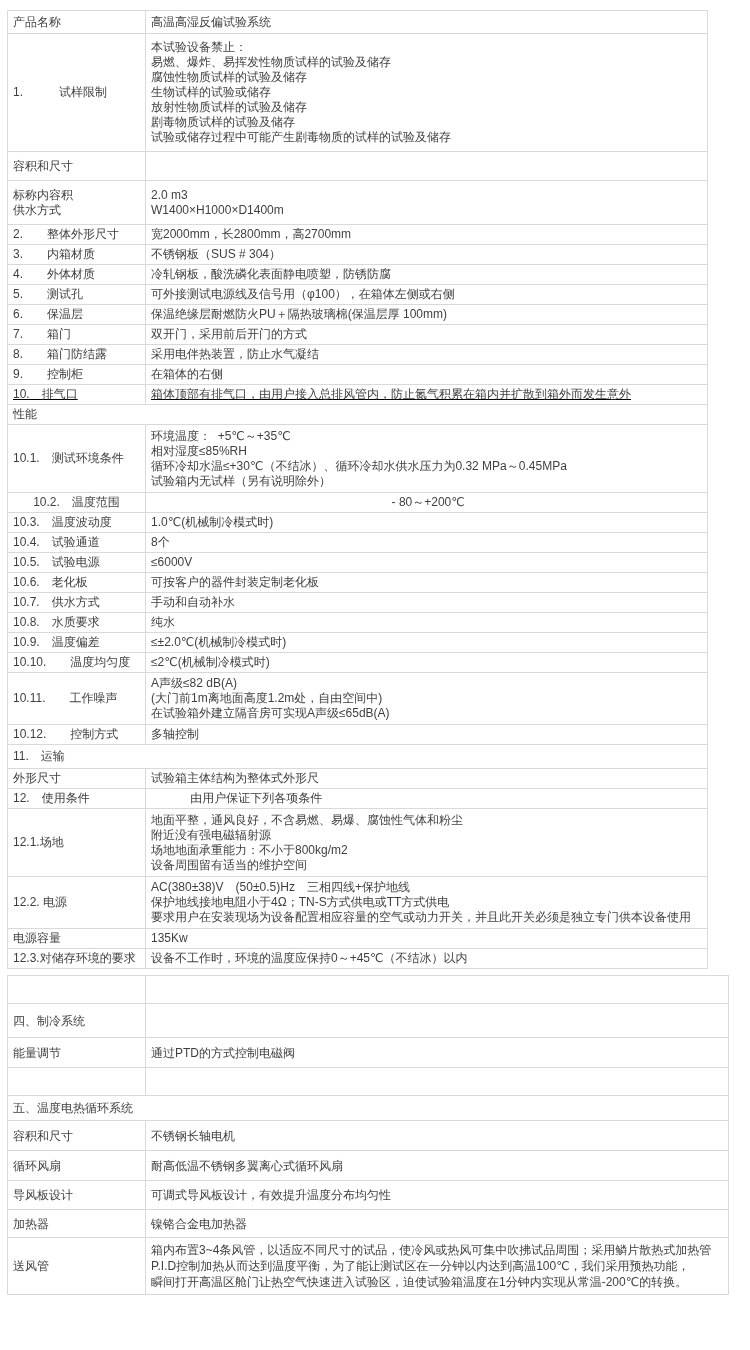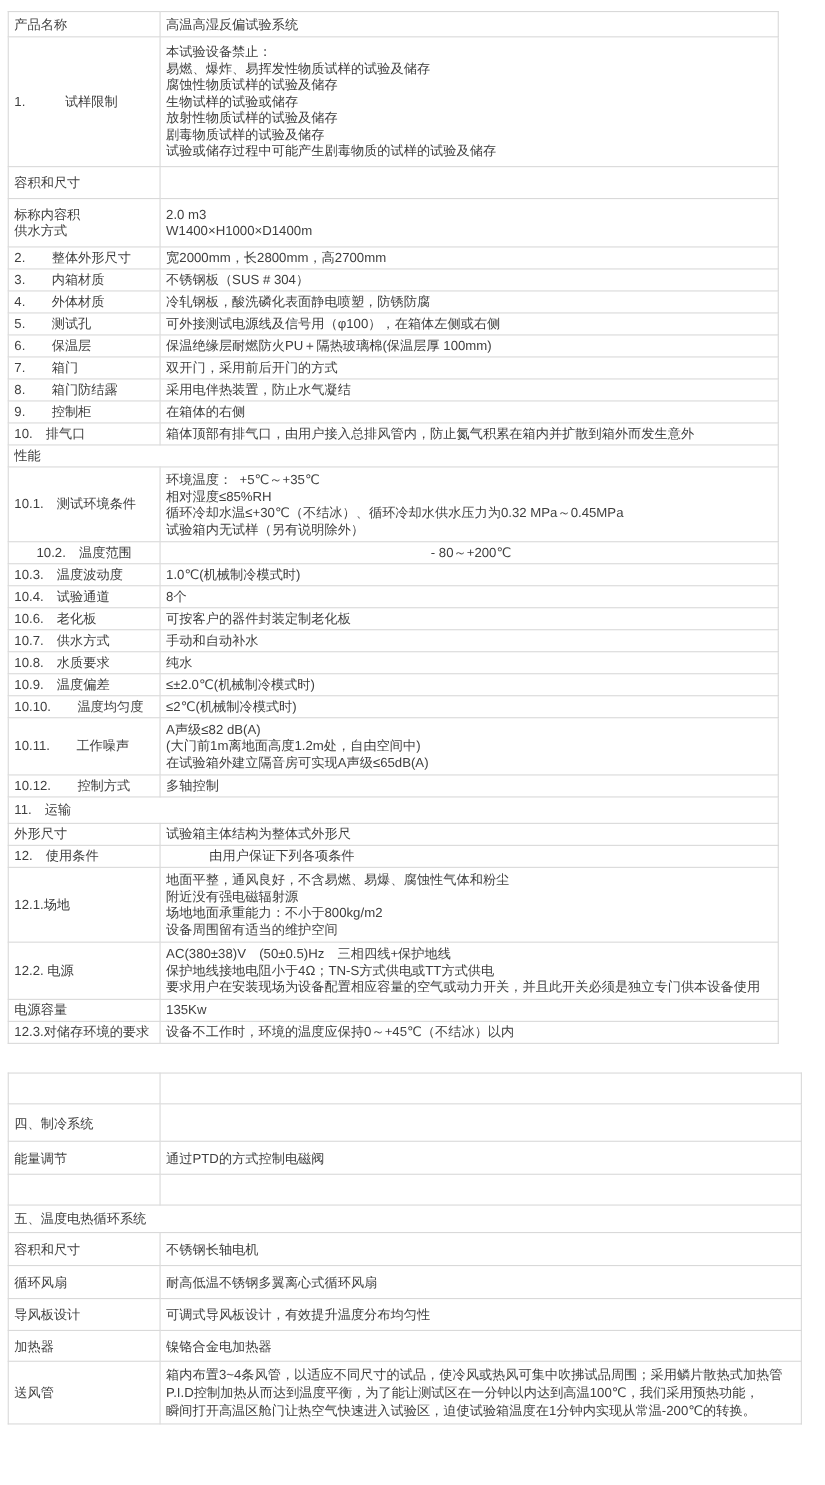--- a/index.html
+++ b/index.html
@@ -149,21 +149,21 @@
           </td>
         </tr>
         <tr style="height: 19px;">
           <td class="label-cell">
             <div>9.　　控制柜</div>
           </td>
           <td class="value-cell">
             <div>在箱体的右侧</div>
           </td>
         </tr>
-        <tr style="height: 19px;">
+        <tr style="height: 19px; text-decoration: underline;">
           <td class="label-cell">
             <div>10.　排气口</div>
           </td>
           <td class="value-cell">
             <div>箱体顶部有排气口，由用户接入总排风管内，防止氮气积累在箱内并扩散到箱外而发生意外</div>
           </td>
         </tr>
         <tr style="height: 20px;">
           <td colspan="2" class="span-cell">
             <div>性能</div>
@@ -195,20 +195,28 @@
           <td class="value-cell">
             <div>1.0℃(机械制冷模式时)</div>
           </td>
         </tr>
         <tr style="height: 19px;">
           <td class="label-cell">
             <div>10.4.　试验通道</div>
           </td>
           <td class="value-cell">
             <div>8个</div>
+          </td>
+        </tr>
+        <tr style="height: 20px;">
+          <td class="label-cell">
+            <div>10.5.　试验电源</div>
+          </td>
+          <td class="value-cell">
+            <div>≤6000V</div>
           </td>
         </tr>
         <tr style="height: 19px;">
           <td class="label-cell">
             <div>10.6.　老化板</div>
           </td>
           <td class="value-cell">
             <div>可按客户的器件封装定制老化板</div>
           </td>
         </tr>

